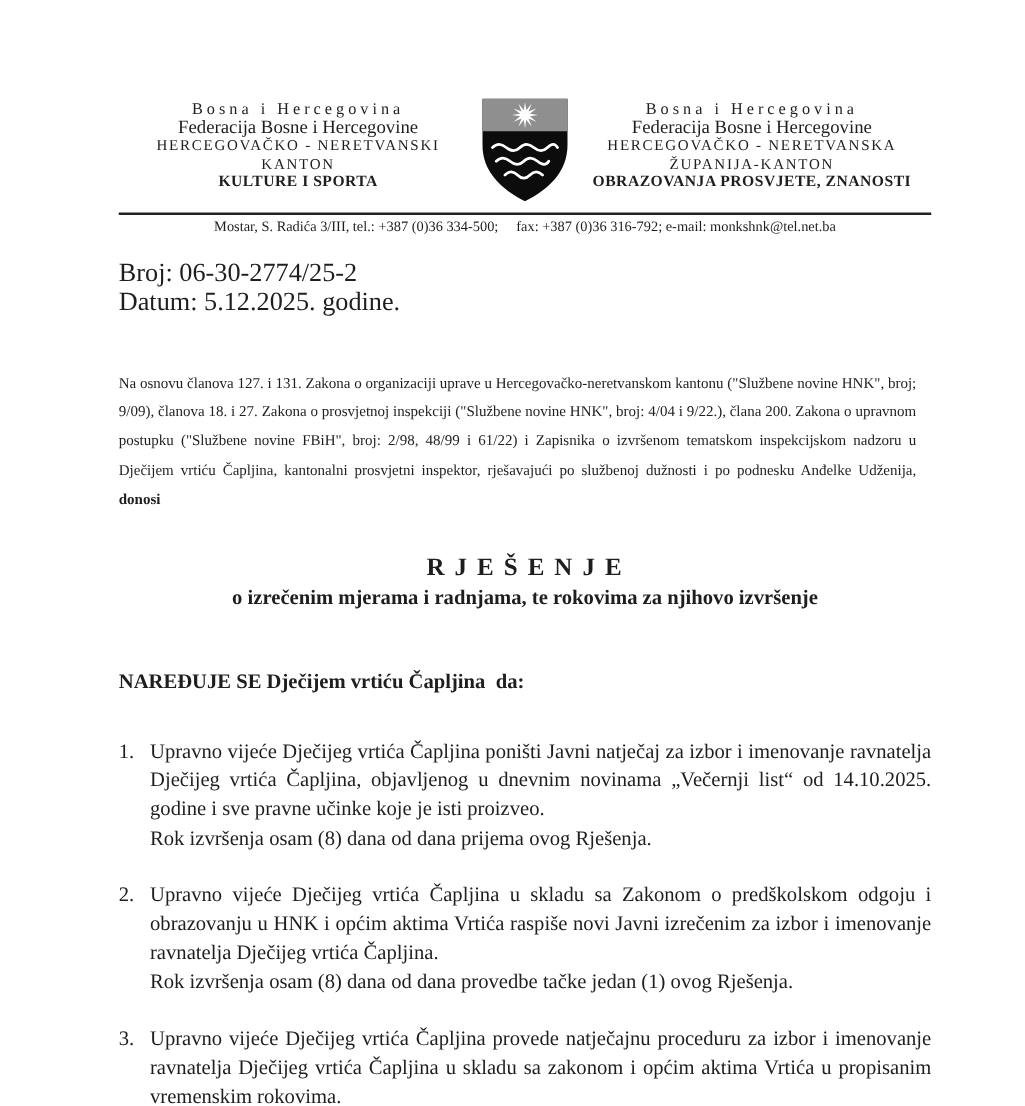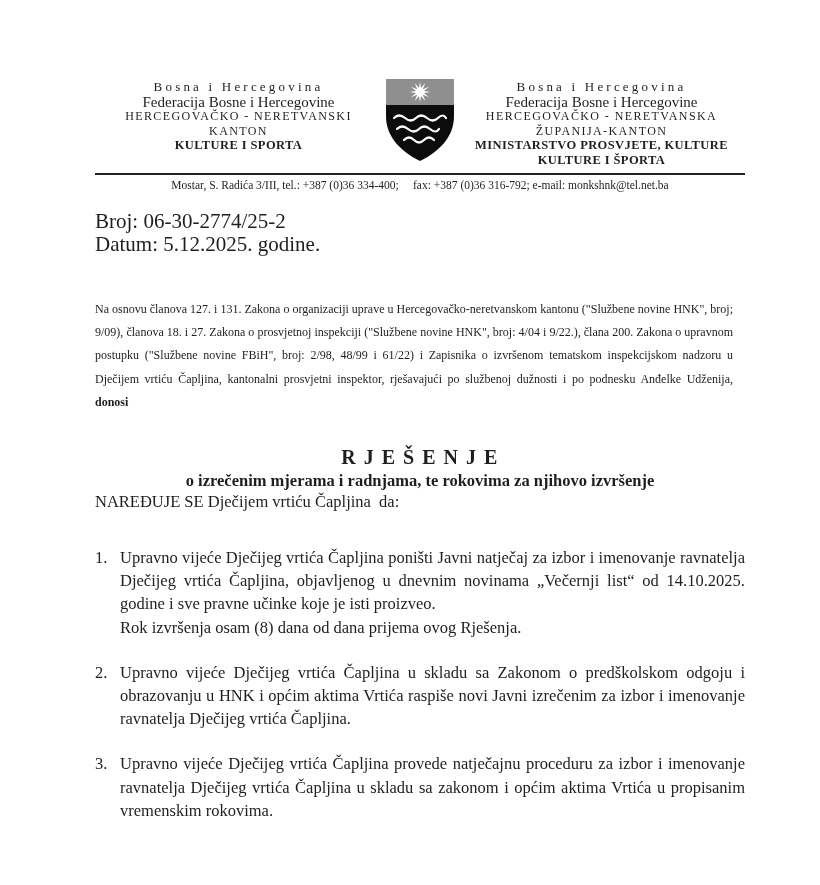--- a/index.html
+++ b/index.html
@@ -47,22 +47,23 @@
   }
   .preamble strong { font-weight: bold; }
 
   
   .title-block { margin-top: 32px; text-align: center; font-weight: bold; }
   .title    { font-size: 20px; letter-spacing: 1.5px; line-height: 23px; }
   .subtitle { font-size: 16.5px; line-height: 23px; }
 
   
   .order-heading {
+    margin-top: 46px;
     font-size: 16.5px;
-    font-weight: normal;
+    font-weight: bold;
     white-space: pre-wrap;
   }
   .items { margin-top: 34px; }
   .item {
     display: flex;
     font-size: 16.5px;
     line-height: 23.2px;
     margin-bottom: 22px;
   }
   .item .num { width: 25px; flex: none; }
@@ -98,27 +99,26 @@
         <path class="wave" d="M15,53 q5,-5 11,0 t11,0 t11,0 t9,0"></path>
         <path class="wave" d="M22,64 q5,-5 10,0 t10,0 t10,0"></path>
       </svg>
     </div>
 
     <div class="lh-col">
       <div class="lh-line country">Bosna i Hercegovina</div>
       <div class="lh-line fed">Federacija Bosne i Hercegovine</div>
       <div class="lh-line canton">HERCEGOVAČKO - NERETVANSKA</div>
       <div class="lh-line canton">ŽUPANIJA-KANTON</div>
-      <div class="lh-line ministry">MINISTARSTVO PROSVJETE, KULTURE</div>
-      <div class="lh-line ministry">KULTURE I ŠPORTA</div>
+      <div class="lh-line ministry">OBRAZOVANJA PROSVJETE, ZNANOSTI</div>
     </div>
   </div>
 
   <hr class="rule">
-  <div class="contact">Mostar, S. Radića 3/III, tel.: +387 (0)36 334-400;     fax: +387 (0)36 316-792; e-mail: monkshnk@tel.net.ba</div>
+  <div class="contact">Mostar, S. Radića 3/III, tel.: +387 (0)36 334-500;     fax: +387 (0)36 316-792; e-mail: monkshnk@tel.net.ba</div>
 
   <div class="meta">
     <div>Broj: 06-30-2774/25-2</div>
     <div>Datum: 5.12.2025. godine.</div>
   </div>
 
   <p class="preamble"><span>Na osnovu članova 127. i 131. Zakona o organizaciji uprave u Hercegovačko-neretvanskom kantonu ("Službene novine HNK", broj; 9/09), članova 18. i 27. Zakona o prosvjetnoj inspekciji ("Službene novine HNK", broj: 4/04 i 9/22.), člana 200. Zakona o upravnom postupku ("Službene novine FBiH", broj: 2/98, 48/99 i 61/22) i Zapisnika o izvršenom tematskom inspekcijskom nadzoru u Dječijem vrtiću Čapljina, kantonalni prosvjetni inspektor, rješavajući po službenoj dužnosti i po podnesku Anđelke Udženija, </span><strong>donosi</strong></p>
 
   <div class="title-block">
     <div class="title">R J E Š E N J E</div>
@@ -132,20 +132,21 @@
       <span class="num">1.</span>
       <div class="item-text">
         <div class="body">Upravno vijeće Dječijeg vrtića Čapljina poništi Javni natječaj za izbor i imenovanje ravnatelja Dječijeg vrtića Čapljina, objavljenog u dnevnim novinama „Večernji list“ od 14.10.2025. godine i sve pravne učinke koje je isti proizveo.</div>
         <div class="deadline">Rok izvršenja osam (8) dana od dana prijema ovog Rješenja.</div>
       </div>
     </div>
     <div class="item">
       <span class="num">2.</span>
       <div class="item-text">
         <div class="body">Upravno vijeće Dječijeg vrtića Čapljina u skladu sa Zakonom o predškolskom odgoju i obrazovanju u HNK i općim aktima Vrtića raspiše novi Javni izrečenim za izbor i imenovanje ravnatelja Dječijeg vrtića Čapljina.</div>
+        <div class="deadline">Rok izvršenja osam (8) dana od dana provedbe tačke jedan (1) ovog Rješenja.</div>
       </div>
     </div>
     <div class="item">
       <span class="num">3.</span>
       <div class="item-text">
         <div class="body">Upravno vijeće Dječijeg vrtića Čapljina provede natječajnu proceduru za izbor i imenovanje ravnatelja Dječijeg vrtića Čapljina u skladu sa zakonom i općim aktima Vrtića u propisanim vremenskim rokovima.</div>
 
       </div>
     </div>
   </div>

